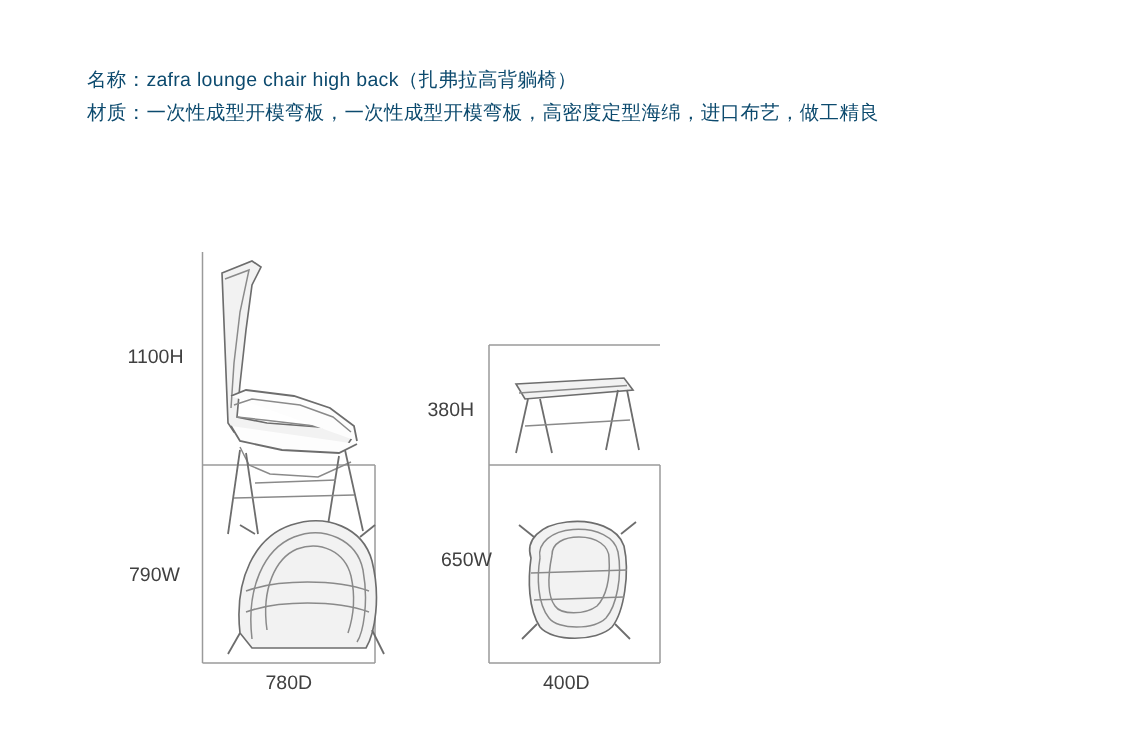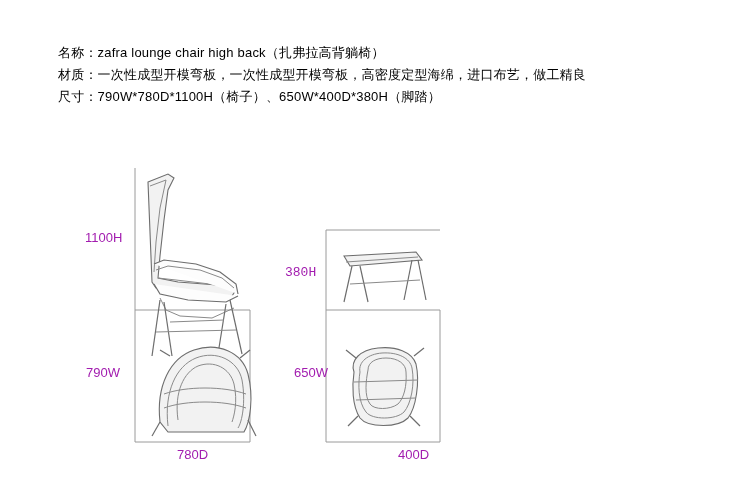--- a/index.html
+++ b/index.html
@@ -22,43 +22,43 @@
   }
   .spec-block {
     position: absolute;
     left: 58px;
     top: 42px;
     width: 600px;
   }
   .spec-line {
     font-size: 13px;
     line-height: 22px;
-    color: #000000;
+    color: #0c4a6e;
     white-space: nowrap;
     letter-spacing: 0.2px;
   }
   .diagram {
     position: absolute;
     left: 60px;
     top: 160px;
     width: 640px;
     height: 320px;
   }
   .dim-label {
     position: absolute;
     font-size: 13px;
-    color: #a21caf;
+    color: #404040;
     white-space: nowrap;
   }
   .lbl-1100 { left: 25px; top: 70px; }
-  .lbl-790  { left: 26px; top: 205px; }
+  .lbl-790  { left: 26px; top: 215px; }
   .lbl-780  { left: 117px; top: 287px; text-align: right; }
-  .lbl-380  { left: 225px; top: 105px; font-family: Liberation Mono, monospace; }
+  .lbl-380  { left: 225px; top: 105px; }
   .lbl-650  { left: 222px; top: 205px; margin-left: 12px; }
-  .lbl-400  { left: 302px; top: 287px; margin-left: 36px; }
+  .lbl-400  { left: 302px; top: 287px; }
 
   svg.art {
     position: absolute;
     left: 0;
     top: 0;
     width: 640px;
     height: 320px;
   }
   .guide {
     stroke: #9a9a9a;
@@ -82,21 +82,20 @@
   }
 </style>
 </head>
 <body>
 
 <div class="page">
 
   <div class="spec-block">
     <div class="spec-line">名称：zafra lounge chair high back（扎弗拉高背躺椅）</div>
     <div class="spec-line">材质：一次性成型开模弯板，一次性成型开模弯板，高密度定型海绵，进口布艺，做工精良</div>
-    <div class="spec-line">尺寸：790W*780D*1100H（椅子）、650W*400D*380H（脚踏）</div>
   </div>
 
   <div class="diagram">
 
     <svg class="art" viewBox="0 0 640 320" xmlns="http://www.w3.org/2000/svg">
 
       <g>
         <line class="guide" x1="75" y1="8" x2="75" y2="282"></line>
         <line class="guide" x1="75" y1="150" x2="190" y2="150"></line>
         <line class="guide" x1="75" y1="282" x2="190" y2="282"></line>

